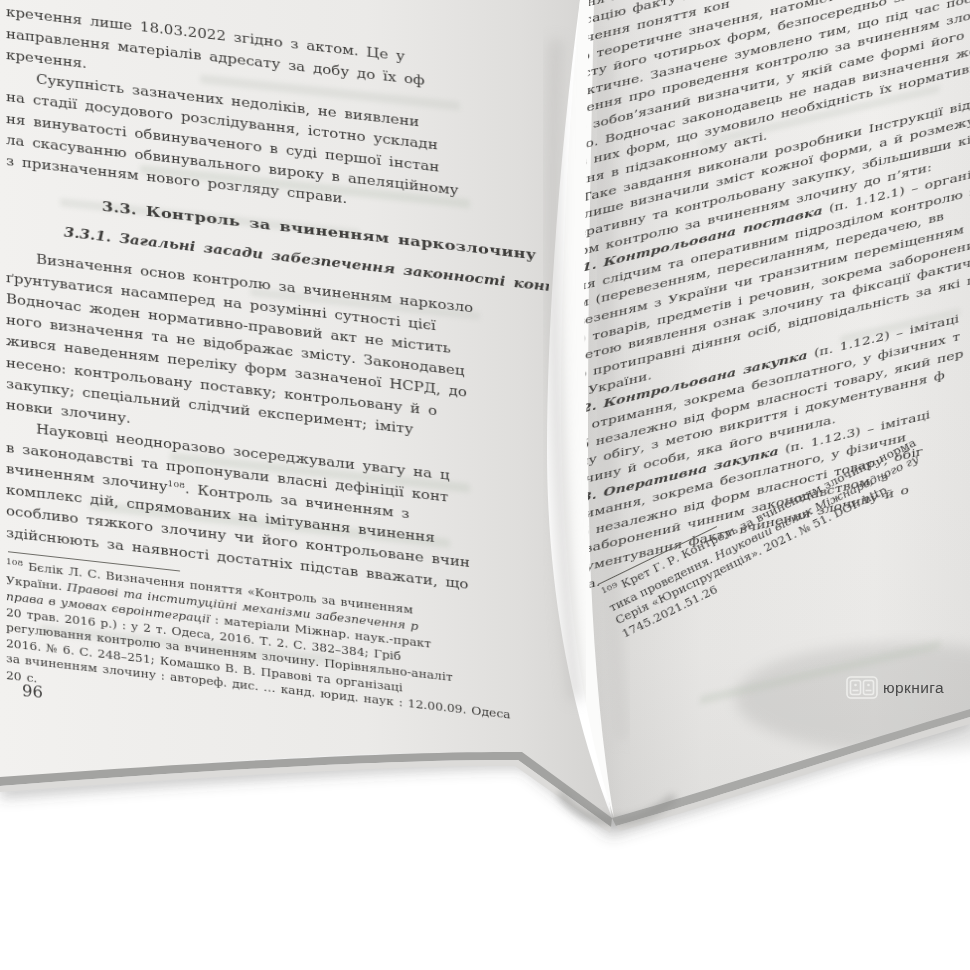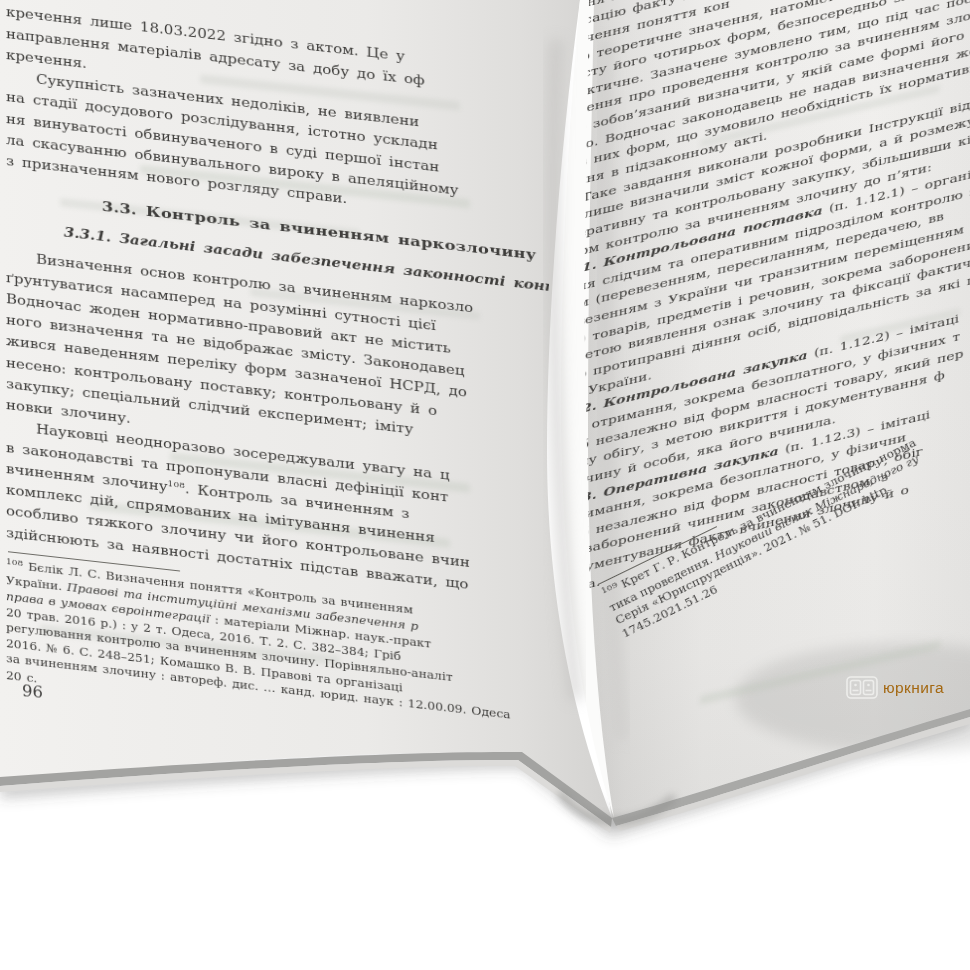--- a/index.html
+++ b/index.html
@@ -38,21 +38,21 @@
        transform:rotate(-26deg) scaleY(.9);transform-origin:0 0;
        font-size:12.2px;line-height:16.5px;color:#454443;filter:blur(.4px);}
   .rfn .fnrule{width:132px;margin:0 0 4px 0;}
   
   .ghost{position:absolute;background:#c3c7c0;opacity:.32;border-radius:3px;filter:blur(2.4px);}
   .ghost.g-green{background:#bcc4b8;}
   .gl{transform:skewY(6deg);}
   .gr{transform:skewY(-13deg);}
   
   .watermark{position:absolute;left:846px;top:676px;display:flex;align-items:center;gap:5px;
-             color:#a16207;font-family:"Liberation Sans","DejaVu Sans",sans-serif;
+             color:#404040;font-family:"Liberation Sans","DejaVu Sans",sans-serif;
              font-size:15.5px;letter-spacing:.4px;opacity:.95;}
   .watermark svg{display:block;}
 </style>
 </head>
 <body>
 
 <div class="photo">
 
   <svg class="base" width="970" height="970" viewBox="0 0 970 970">
     <defs>

